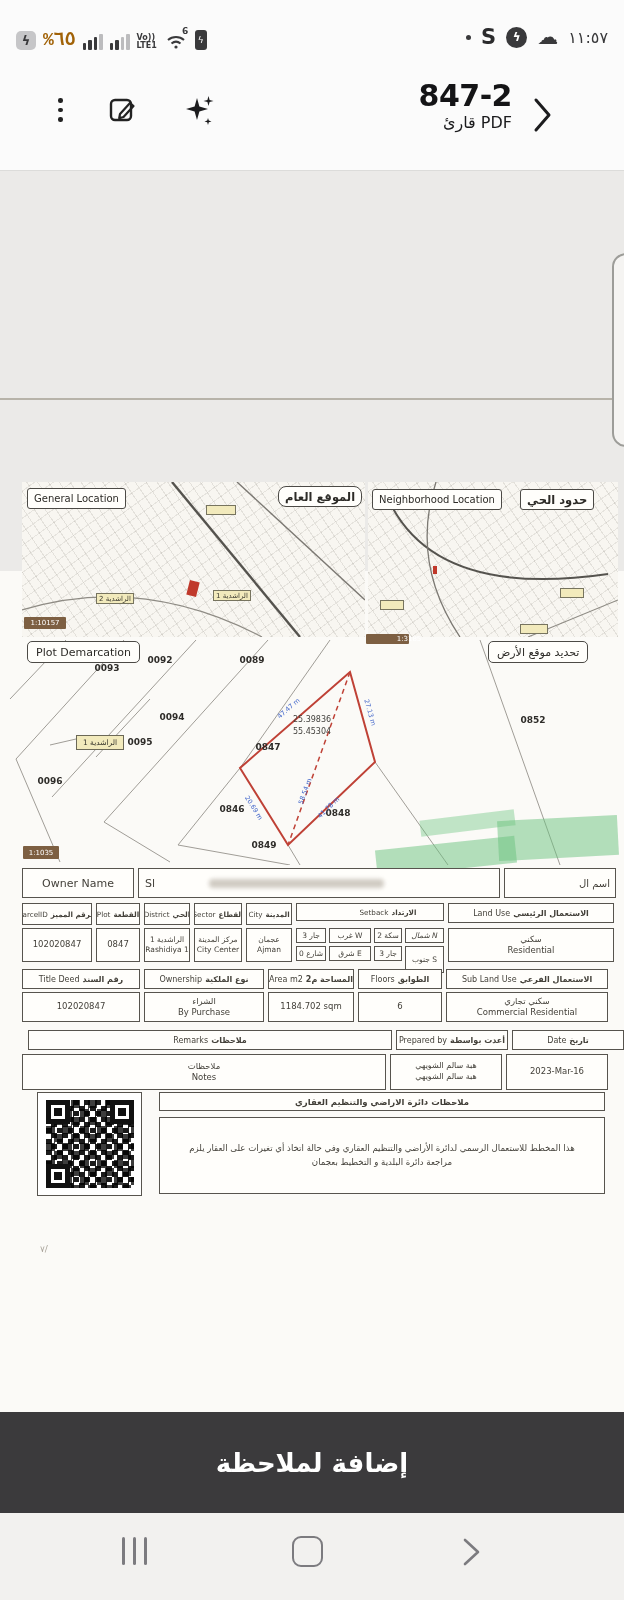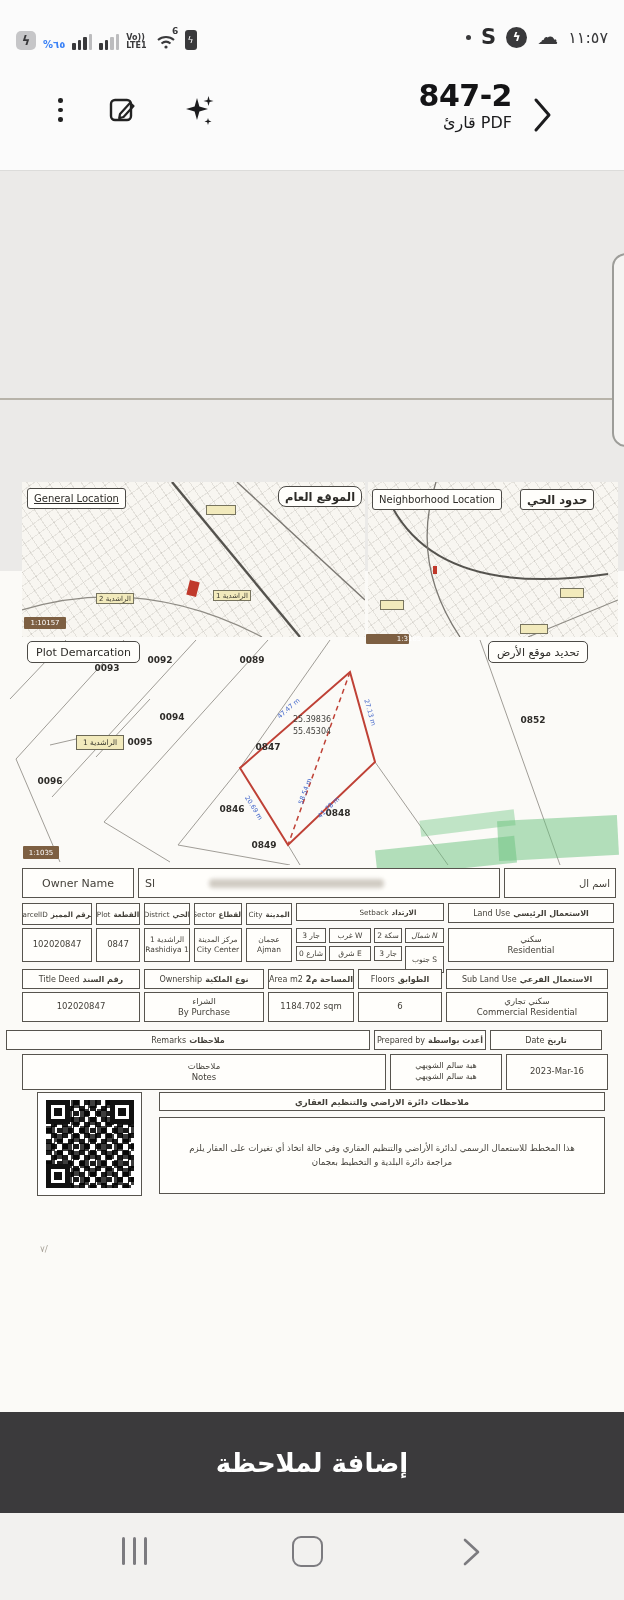--- a/index.html
+++ b/index.html
@@ -7,21 +7,21 @@
   #screen{position:relative;width:624px;height:1600px;background:#fbfbfb;overflow:hidden;
           font-family:"DejaVu Sans",sans-serif;color:#2f2f31;}
   .abs{position:absolute;}
 
   
   .statusbar{position:absolute;left:0;top:0;width:624px;height:62px;background:#fbfbfb;}
   .st-left{position:absolute;left:16px;top:24px;display:flex;align-items:flex-end;gap:7px;height:26px;}
   .st-right{position:absolute;right:16px;top:24px;display:flex;align-items:center;gap:10px;height:26px;}
   .batt-charge{width:20px;height:19px;border-radius:5px;background:#c6c6c8;color:#39393b;
                font-size:13px;font-weight:bold;text-align:center;line-height:19px;}
-  .st-pct{font-size:10px;font-weight:600;color:#3b82f6;letter-spacing:-0.5px;}
+  .st-pct{font-size:18px;font-weight:600;color:#a16207;letter-spacing:-0.5px;font-family:Liberation Mono, monospace;}
   .bars{display:flex;align-items:flex-end;gap:2px;}
   .bars i{display:block;width:3.5px;background:#39393b;border-radius:1px;}
   .bars i.lt{background:#bcbcbe;}
   .volte{display:flex;flex-direction:column;line-height:8px;font-size:8px;font-weight:700;color:#39393b;}
   .batt-vert{width:12px;height:20px;border-radius:3px;background:#39393b;color:#fff;
              font-size:9px;text-align:center;line-height:20px;}
   .st-dot{width:5px;height:5px;border-radius:50%;background:#39393b;}
   .st-s{font-size:21px;font-weight:600;color:#2b2b2d;}
   .msgr{width:21px;height:21px;border-radius:50%;background:#39393b;color:#fff;
         font-size:12px;font-weight:bold;text-align:center;line-height:20px;}
@@ -195,21 +195,21 @@
     </svg>
   </div>
   <div class="map" style="left:368px;width:250px;">
     <svg width="250" height="155" viewBox="0 0 250 155">
       <path d="M18 12 Q62 118 240 92" stroke="#55534e" stroke-width="2" fill="none"></path>
       <path d="M68 0 Q42 80 92 155" stroke="#7b7872" stroke-width="1.3" fill="none"></path>
       <path d="M160 155 L250 118" stroke="#8e8b84" stroke-width="1.1" fill="none"></path>
     </svg>
   </div>
 
-  <div class="maplabel" style="left:27px;top:488px;text-decoration:underline;">General Location</div>
+  <div class="maplabel" style="left:27px;top:488px;">General Location</div>
   <div class="maplabel ar" style="left:278px;top:486px;border-radius:8px;">الموقع العام</div>
   <div class="maplabel" style="left:372px;top:489px;">Neighborhood Location</div>
   <div class="maplabel ar" style="left:520px;top:489px;">حدود الحي</div>
 
   <div class="redplot" style="left:188px;top:581px;width:10px;height:15px;transform:rotate(14deg);"></div>
   <div class="redplot" style="left:433px;top:566px;width:4px;height:8px;"></div>
 
   <div class="chip" style="left:96px;top:593px;width:38px;height:11px;">الراشدية 2</div>
   <div class="chip" style="left:213px;top:590px;width:38px;height:11px;">الراشدية 1</div>
   <div class="chip" style="left:206px;top:505px;width:30px;height:10px;"></div>
@@ -379,21 +379,21 @@
       <span>By Purchase</span>
     </div>
     <div class="cell val" style="width:86px;height:30px;">1184.702 sqm</div>
     <div class="cell val" style="width:84px;height:30px;">6</div>
     <div class="cell val" style="width:162px;height:30px;">
       <span>سكني تجاري</span>
       <span>Commercial Residential</span>
     </div>
   </div>
 
-  <div class="row" style="left:6px;top:1030px;">
+  <div class="row" style="left:28px;top:1030px;">
     <div class="cell hdr" style="width:364px;height:20px;font-size:8px;">
       <span class="en">Remarks</span>
       <span class="ar">ملاحظات</span>
     </div>
     <div class="cell hdr" style="width:112px;height:20px;font-size:8px;">
       <span class="en">Prepared by</span>
       <span class="ar">أعدت بواسطة</span>
     </div>
     <div class="cell hdr" style="width:112px;height:20px;font-size:8px;">
       <span class="en">Date</span>

